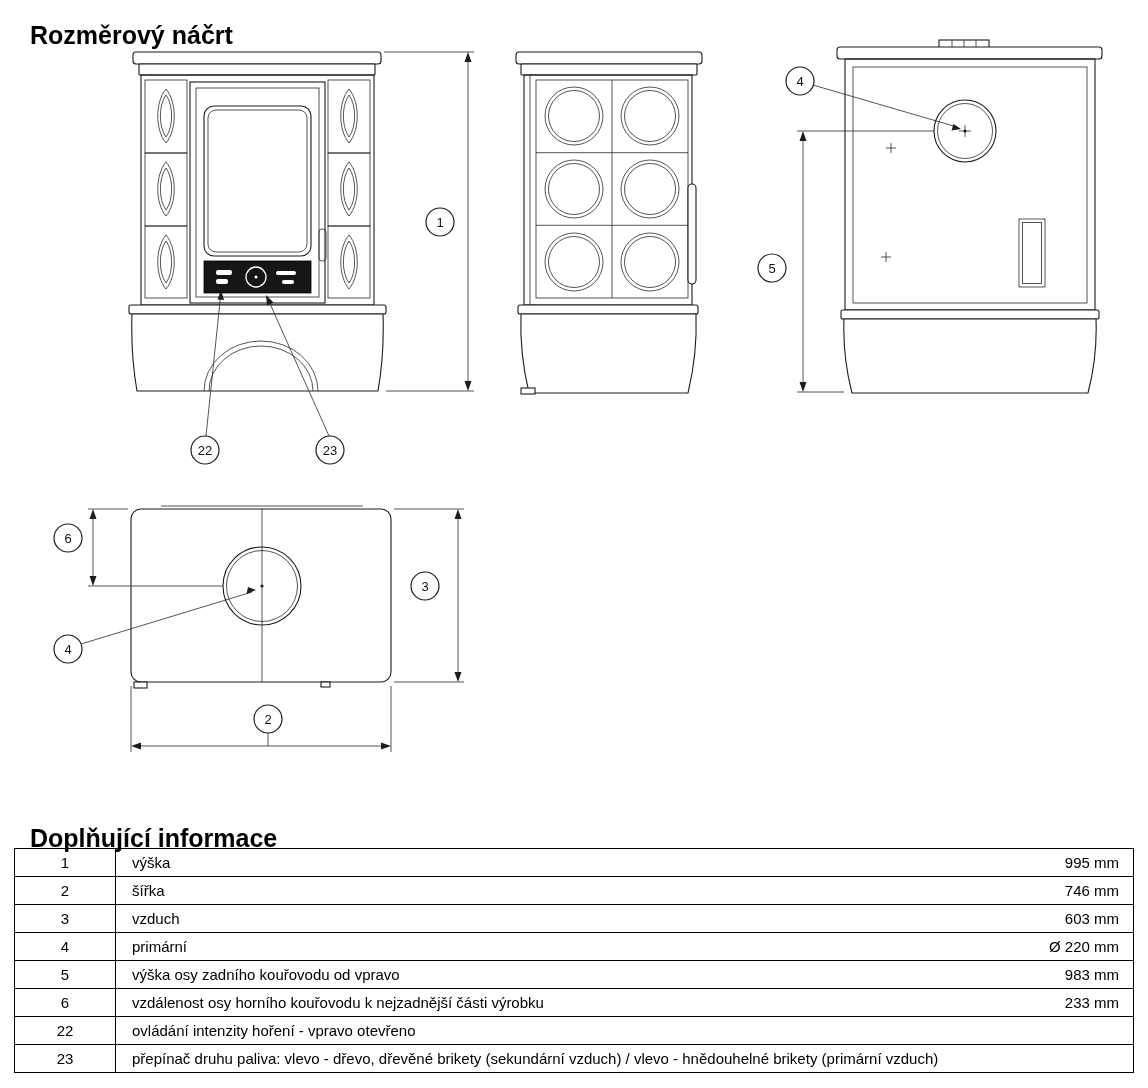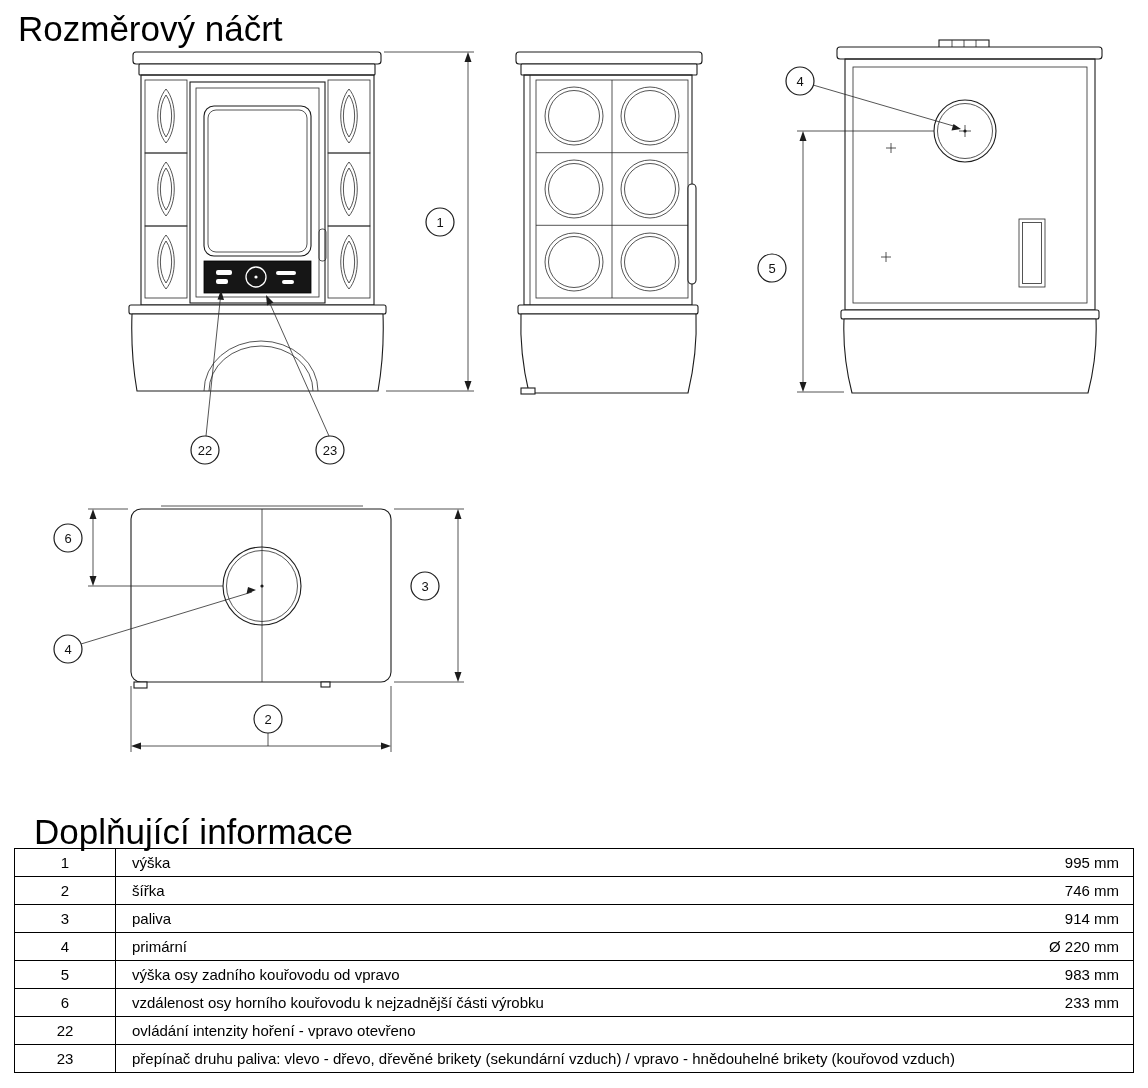--- a/index.html
+++ b/index.html
@@ -1,20 +1,20 @@
 <!DOCTYPE html>
 <html><head>
 <meta charset="utf-8">
 <style>
   html,body{margin:0;padding:0;background:#fff;}
   .canvas{position:relative;width:1148px;height:1088px;background:#fff;
           font-family:"Liberation Sans",sans-serif;color:#000;overflow:hidden;}
-  h1.ttl{position:absolute;margin:4px;font-size:35px;font-weight:normal;letter-spacing:0;}
+  h1.ttl{position:absolute;margin:16px;font-size:25px;font-weight:bold;letter-spacing:0;}
   #title1{left:14px;top:5px;}
-  #title2{left:30px;top:808px;}
+  #title2{left:14px;top:808px;}
   svg text.co{font-family:"Liberation Sans",sans-serif;font-size:13px;fill:#111;text-anchor:middle;}
   .ln{fill:none;stroke:#1c1c1c;stroke-width:1.1;}
   .tn{fill:none;stroke:#2a2a2a;stroke-width:0.8;}
   .fw{fill:#fff;stroke:#1c1c1c;stroke-width:1.1;}
   .ar{fill:#1c1c1c;stroke:none;}
   .cc{fill:#fff;stroke:#1c1c1c;stroke-width:1.2;}
   table.info{position:absolute;left:14px;top:848px;width:1120px;border-collapse:collapse;
              font-size:15px;}
   table.info td{border:1px solid #000;height:27px;padding:0 7px;vertical-align:middle;}
   td.num{width:86px;text-align:center;padding:0;}
@@ -246,22 +246,22 @@
             <div class="cellflex">
           <span class="lbl">šířka</span>
           <span class="val">746 mm</span>
         </div>
           </td>
       </tr>
       <tr>
         <td class="num">3</td>
         <td class="desc">
             <div class="cellflex">
-          <span class="lbl">paliva</span>
-          <span class="val">914 mm</span>
+          <span class="lbl">vzduch</span>
+          <span class="val">603 mm</span>
         </div>
           </td>
       </tr>
       <tr>
         <td class="num">4</td>
         <td class="desc">
             <div class="cellflex">
           <span class="lbl">primární</span>
           <span class="val">Ø 220 mm</span>
         </div>
@@ -291,21 +291,21 @@
             <div class="cellflex">
           <span class="lbl">ovládání intenzity hoření - vpravo otevřeno</span>
           <span class="val"></span>
         </div>
           </td>
       </tr>
       <tr>
         <td class="num">23</td>
         <td class="desc">
             <div class="cellflex">
-          <span class="lbl">přepínač druhu paliva: vlevo - dřevo, dřevěné brikety (sekundární vzduch) / vpravo - hnědouhelné brikety (kouřovod vzduch)</span>
+          <span class="lbl">přepínač druhu paliva: vlevo - dřevo, dřevěné brikety (sekundární vzduch) / vlevo - hnědouhelné brikety (primární vzduch)</span>
           <span class="val"></span>
         </div>
           </td>
       </tr>
     </tbody>
   </table>
 
 </div>
 
 </body></html>

